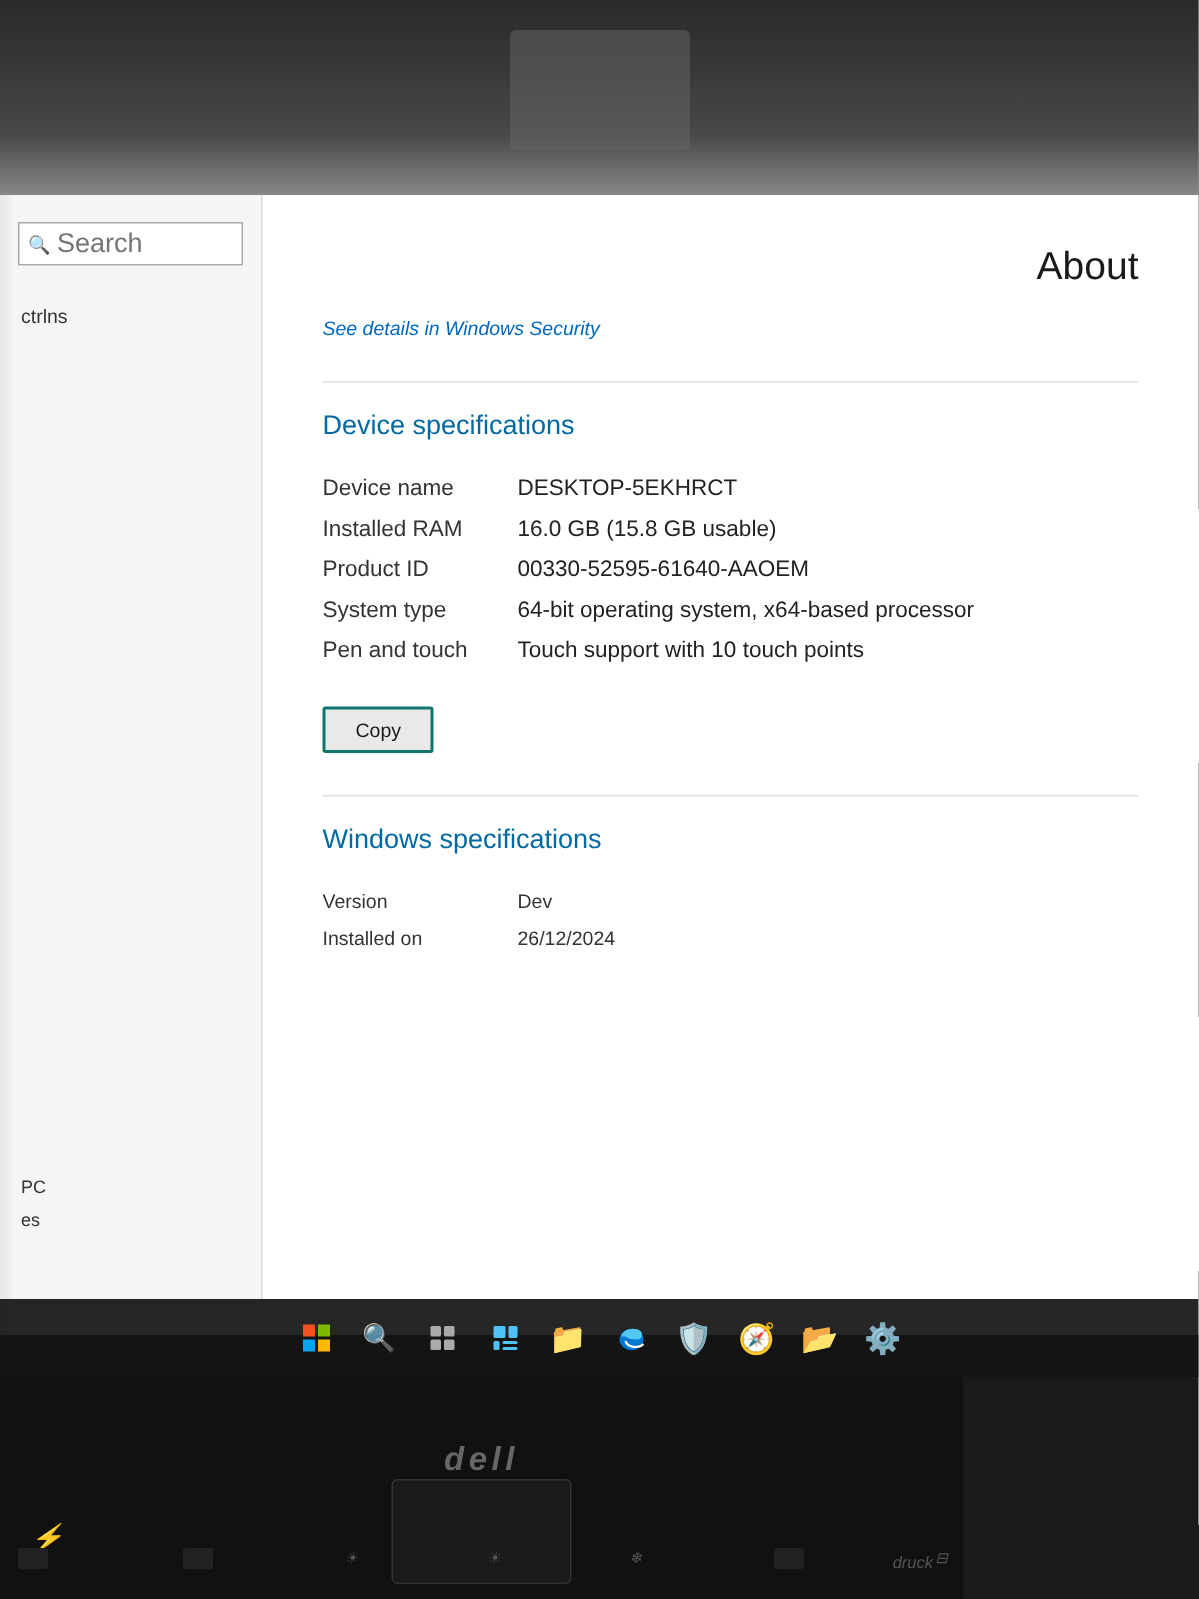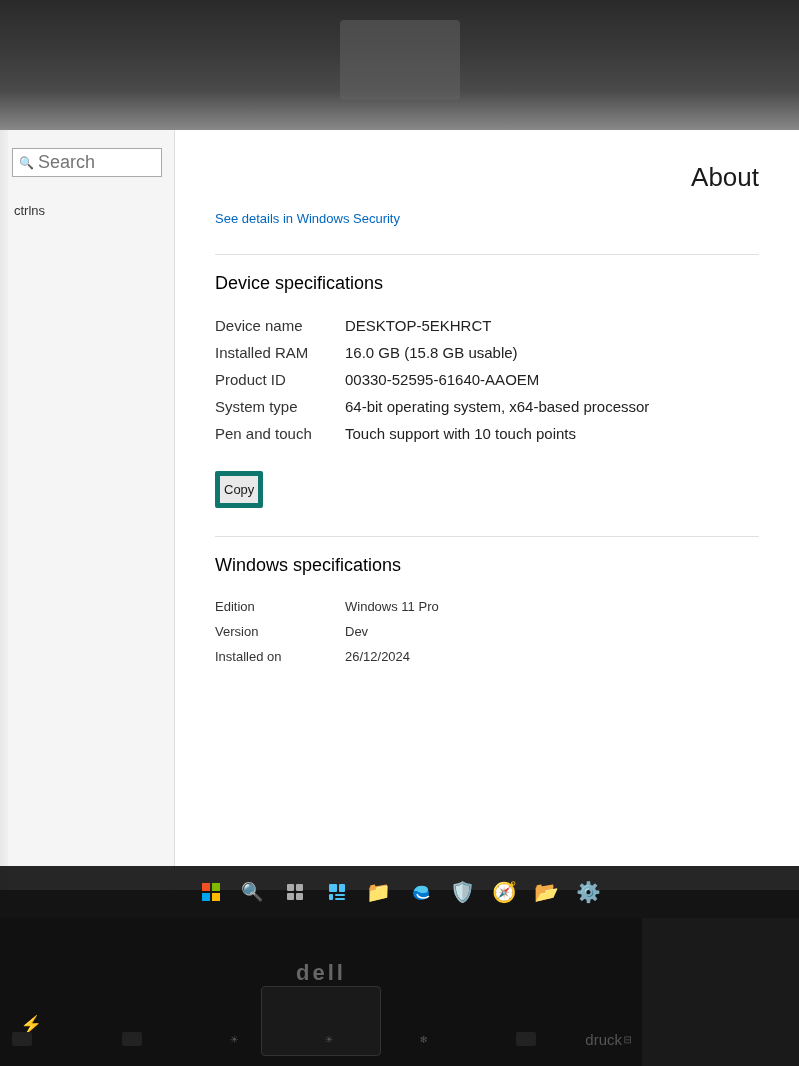--- a/index.html
+++ b/index.html
@@ -116,26 +116,27 @@
       margin-bottom: 6px;
     }
 
     .windows-security-link {
       font-size: 13px;
       color: #0067c0;
       cursor: pointer;
       text-decoration: none;
       margin-bottom: 28px;
       display: block;
+      font-style: italic;
     }
 
     .section-title {
       font-size: 18px;
       font-weight: 400;
-      color: #000000;
+      color: #0369a1;
       margin-bottom: 18px;
       margin-top: 8px;
     }
 
     .specs-table {
       width: 100%;
       border-collapse: collapse;
       margin-bottom: 24px;
     }
     .specs-table tr td {
@@ -148,22 +149,22 @@
       width: 130px;
       color: #333;
       font-weight: 400;
     }
     .specs-table tr td:last-child {
       color: #222;
     }
 
     .btn {
       display: inline-block;
-      padding: 6px 4px;
-      border: 5px solid #0f766e;
+      padding: 6px 20px;
+      border: 2px solid #0f766e;
       background: #e9e9e9;
       font-size: 13px;
       color: #1a1a1a;
       cursor: pointer;
       margin-bottom: 10px;
       border-radius: 2px;
     }
 
     .divider {
       height: 1px;
@@ -229,20 +230,21 @@
     .keyboard-area {
       position: absolute;
       bottom: 0;
       left: 0;
       width: 642px;
       height: 148px;
       background: #111;
       display: flex;
       align-items: center;
       justify-content: center;
+      font-style: italic;
     }
     .dell-logo {
       color: #666;
       font-size: 22px;
       font-weight: bold;
       letter-spacing: 3px;
       position: absolute;
       bottom: 80px;
       left: 50%;
       transform: translateX(-50%);
@@ -288,21 +290,21 @@
     .asus-logo {
       color: #cc0000;
       font-size: 18px;
       font-weight: bold;
     }
     .druck-text {
       position: absolute;
       bottom: 18px;
       right: 20px;
       color: #555;
-      font-size: 15px;
+      font-size: 11px;
     }
 
     
     .left-decoration {
       position: absolute;
       left: 0;
       top: 130px;
       width: 8px;
       height: 760px;
       background: linear-gradient(to right, #e8e8e8, #f0f0f0);
@@ -316,20 +318,24 @@
 <div class="screen-area">
 
   <div class="sidebar">
     <div class="sidebar-search">
       <span class="sidebar-search-icon">🔍</span>
       <input type="text" placeholder="Search" style="">
     </div>
     <div class="sidebar-nav">
       <div class="sidebar-item-label">ctrlns</div>
     </div>
+    <div class="sidebar-bottom">
+      <div class="sidebar-bottom-item">PC</div>
+      <div class="sidebar-bottom-item">es</div>
+    </div>
   </div>
 
   <div class="main-content">
 
     <h1 class="page-title">About</h1>
 
     <a class="windows-security-link">See details in Windows Security</a>
 
     <div class="divider"></div>
 
@@ -363,24 +369,20 @@
     <div style="margin-bottom:10px;">
       <button class="btn">Copy</button>
     </div>
 
     <div class="divider"></div>
 
     <h2 class="section-title">Windows specifications</h2>
 
     <table class="win-specs-table">
       <tbody id="win-specs-body">
-      <tr>
-      <td>Edition</td>
-      <td>Windows 11 Pro</td>
-    </tr>
           <tr>
       <td>Version</td>
       <td>Dev</td>
     </tr>
           <tr>
       <td>Installed on</td>
       <td>26/12/2024</td>
     </tr>
         </tbody>
     </table>

